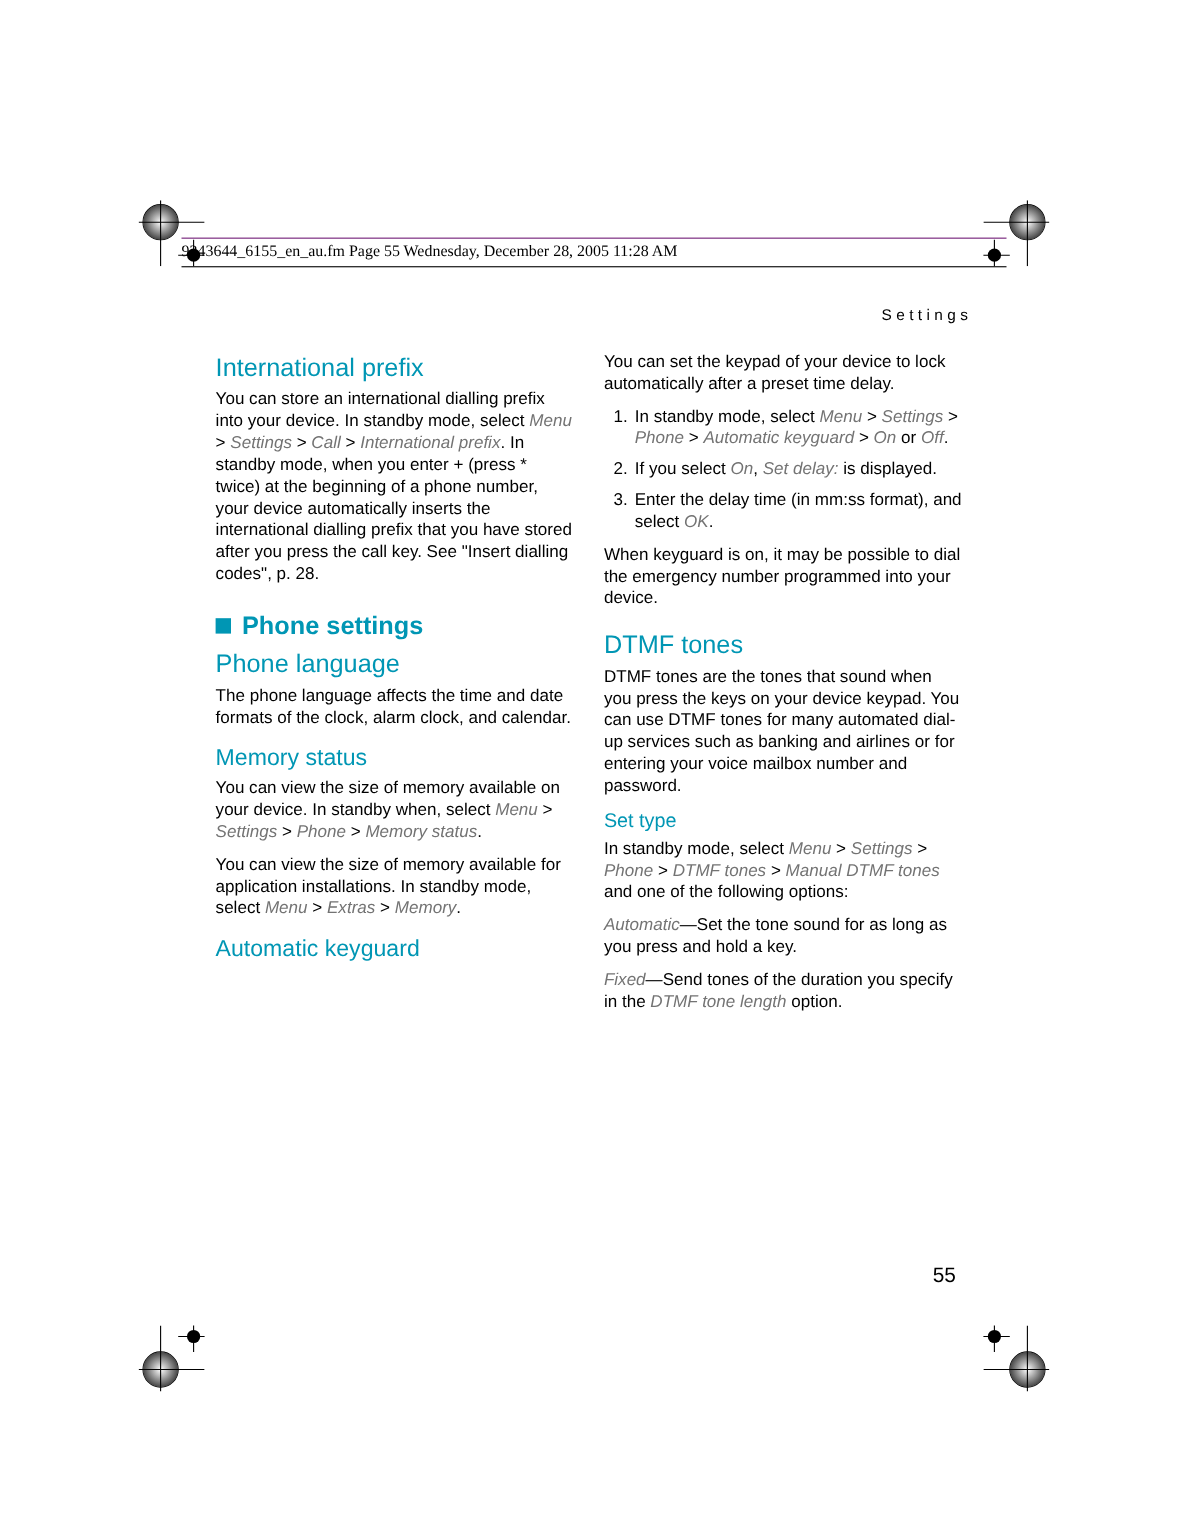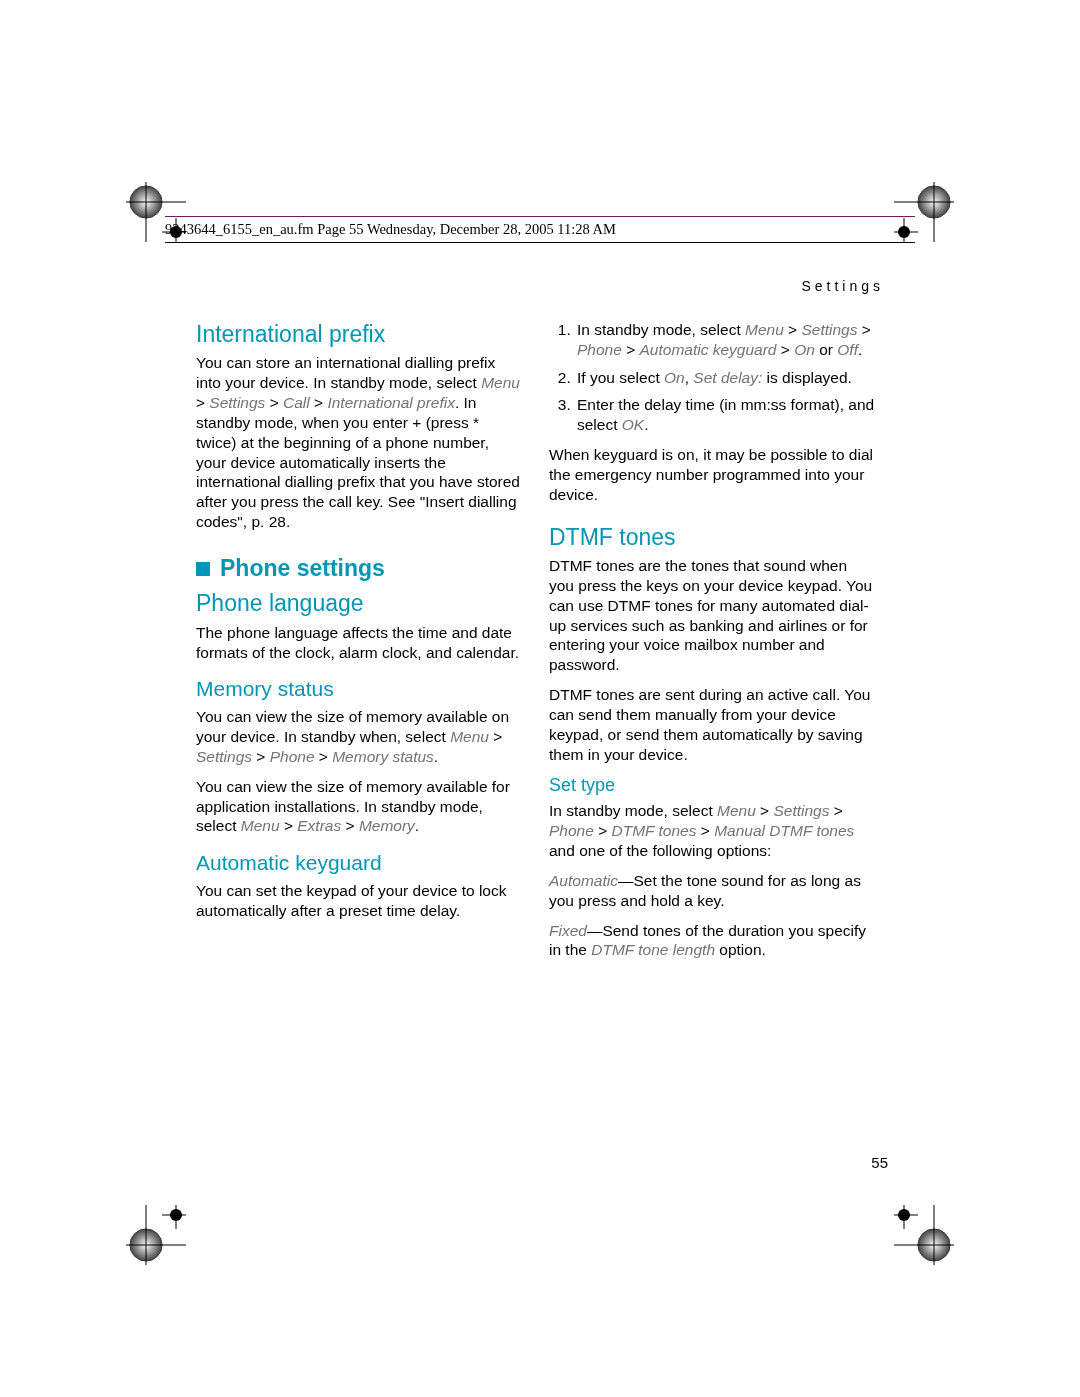--- a/index.html
+++ b/index.html
@@ -79,22 +79,22 @@
     margin-right: 10px;
     vertical-align: 0px;
   }
   p { margin: 0 0 10px 0; }
   .blue { color: #737373; font-style: italic; }
   ol { margin: 0 0 10px 0; padding-left: 26px; }
   ol li { margin-bottom: 8px; padding-left: 2px; }
   .page-num {
     position: absolute;
     bottom: 226px;
-    right: 192px;
-    font-size: 15px;
+    right: 211px;
+    font-size: 19px;
   }
   .nobreak { break-inside: avoid; }
 </style>
 </head>
 <body>
 
 <div class="crop-mark" style="top:182px;left:126px">
 <svg viewBox="0 0 60 60">
       <circle cx="20" cy="20" r="16" fill="none" stroke="#000" stroke-width="1"></circle>
       <circle cx="20" cy="20" r="16" fill="url(#g1)"></circle>
@@ -197,21 +197,20 @@
       <span>If you select </span><span class="blue">On</span><span>, </span><span class="blue">Set delay:</span><span> is displayed.</span>
     </li>
     <li>
       <span>Enter the delay time (in mm:ss format), and select </span><span class="blue">OK</span><span>.</span>
     </li>
   </ol>
   <p>When keyguard is on, it may be possible to dial the emergency number programmed into your device.</p>
 
   <h2 class="h-teal-lg" style="margin-top:18px">DTMF tones</h2>
   <p>DTMF tones are the tones that sound when you press the keys on your device keypad. You can use DTMF tones for many automated dial-up services such as banking and airlines or for entering your voice mailbox number and password.</p>
-  <p>DTMF tones are sent during an active call. You can send them manually from your device keypad, or send them automatically by saving them in your device.</p>
 
   <h3 class="h-teal-sm">Set type</h3>
   <p>
     <span>In standby mode, select </span><span class="blue">Menu</span><span> &gt; </span><span class="blue">Settings</span><span> &gt; </span><span class="blue">Phone</span><span> &gt; </span><span class="blue">DTMF tones</span><span> &gt; </span><span class="blue">Manual DTMF tones</span><span> and one of the following options:</span>
   </p>
   <p>
     <span class="blue">Automatic</span><span>—Set the tone sound for as long as you press and hold a key.</span>
   </p>
   <p>
     <span class="blue">Fixed</span><span>—Send tones of the duration you specify in the </span><span class="blue">DTMF tone length</span><span> option.</span>

